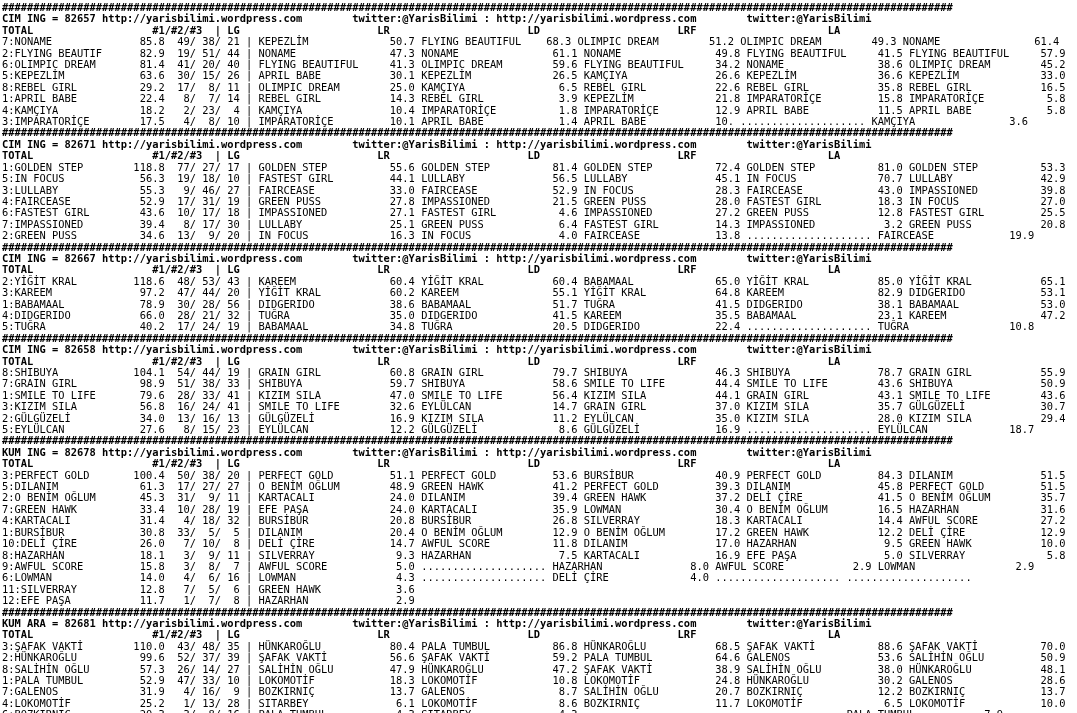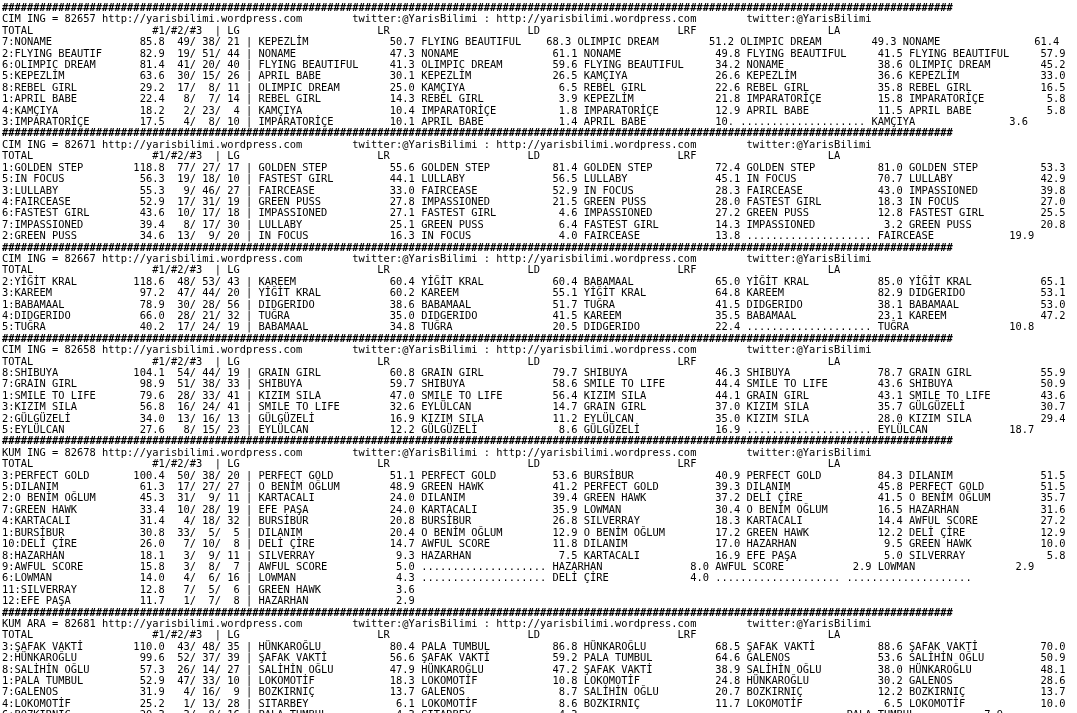--- a/index.html
+++ b/index.html
@@ -19,21 +19,21 @@
     font-size: 10.4px;
     line-height: 11.42px;
     letter-spacing: 0px;
     white-space: pre;
     padding: 2px 0 0 2px;
   }
   .rule {
     font-weight: bold;
   }
   .blk-head {
-    font-weight: normal;
+    font-weight: bold;
   }
   .line {
     display: block;
     height: 11.42px;
   }
 </style>
 </head>
 <body>
 
 <div id="sheet"><span class="line rule">########################################################################################################################################################</span><span class="line blk-head">CIM ING = 82657 http://yarisbilimi.wordpress.com        twitter:@YarisBilimi : http://yarisbilimi.wordpress.com        twitter:@YarisBilimi</span><span class="line blk-head">TOTAL                   #1/#2/#3  | LG                      LR                      LD                      LRF                     LA</span><span class="line">7:NONAME              85.8  49/ 38/ 21 | KEPEZLİM             50.7 FLYING BEAUTIFUL    68.3 OLIMPIC DREAM        51.2 OLIMPIC DREAM        49.3 NONAME               61.4</span><span class="line">2:FLYING BEAUTIF      82.9  19/ 51/ 44 | NONAME               47.3 NONAME               61.1 NONAME               49.8 FLYING BEAUTIFUL     41.5 FLYING BEAUTIFUL     57.9</span><span class="line">6:OLIMPIC DREAM       81.4  41/ 20/ 40 | FLYING BEAUTIFUL     41.3 OLIMPIC DREAM        59.6 FLYING BEAUTIFUL     34.2 NONAME               38.6 OLIMPIC DREAM        45.2</span><span class="line">5:KEPEZLİM            63.6  30/ 15/ 26 | APRIL BABE           30.1 KEPEZLİM             26.5 KAMÇIYA              26.6 KEPEZLİM             36.6 KEPEZLİM             33.0</span><span class="line">8:REBEL GIRL          29.2  17/  8/ 11 | OLIMPIC DREAM        25.0 KAMÇIYA               6.5 REBEL GIRL           22.6 REBEL GIRL           35.8 REBEL GIRL           16.5</span><span class="line">1:APRIL BABE          22.4   8/  7/ 14 | REBEL GIRL           14.3 REBEL GIRL            3.9 KEPEZLİM             21.8 IMPARATORİÇE         15.8 IMPARATORİÇE          5.8</span><span class="line">4:KAMÇIYA             18.2   2/ 23/  4 | KAMÇIYA              10.4 IMPARATORİÇE          1.8 IMPARATORİÇE         12.9 APRIL BABE           11.5 APRIL BABE            5.8</span><span class="line">3:IMPARATORİÇE        17.5   4/  8/ 10 | IMPARATORİÇE         10.1 APRIL BABE            1.4 APRIL BABE           10. .................... KAMÇIYA               3.6</span><span class="line rule">########################################################################################################################################################</span><span class="line blk-head">CIM ING = 82671 http://yarisbilimi.wordpress.com        twitter:@YarisBilimi : http://yarisbilimi.wordpress.com        twitter:@YarisBilimi</span><span class="line blk-head">TOTAL                   #1/#2/#3  | LG                      LR                      LD                      LRF                     LA</span><span class="line">1:GOLDEN STEP        118.8  77/ 27/ 17 | GOLDEN STEP          55.6 GOLDEN STEP          81.4 GOLDEN STEP          72.4 GOLDEN STEP          81.0 GOLDEN STEP          53.3</span><span class="line">5:IN FOCUS            56.3  19/ 18/ 10 | FASTEST GIRL         44.1 LULLABY              56.5 LULLABY              45.1 IN FOCUS             70.7 LULLABY              42.9</span><span class="line">3:LULLABY             55.3   9/ 46/ 27 | FAIRCEASE            33.0 FAIRCEASE            52.9 IN FOCUS             28.3 FAIRCEASE            43.0 IMPASSIONED          39.8</span><span class="line">4:FAIRCEASE           52.9  17/ 31/ 19 | GREEN PUSS           27.8 IMPASSIONED          21.5 GREEN PUSS           28.0 FASTEST GIRL         18.3 IN FOCUS             27.0</span><span class="line">6:FASTEST GIRL        43.6  10/ 17/ 18 | IMPASSIONED          27.1 FASTEST GIRL          4.6 IMPASSIONED          27.2 GREEN PUSS           12.8 FASTEST GIRL         25.5</span><span class="line">7:IMPASSIONED         39.4   8/ 17/ 30 | LULLABY              25.1 GREEN PUSS            6.4 FASTEST GIRL         14.3 IMPASSIONED           3.2 GREEN PUSS           20.8</span><span class="line">2:GREEN PUSS          34.6  13/  9/ 20 | IN FOCUS             16.3 IN FOCUS              4.0 FAIRCEASE            13.8 .................... FAIRCEASE            19.9</span><span class="line rule">########################################################################################################################################################</span><span class="line blk-head">CIM ING = 82667 http://yarisbilimi.wordpress.com        twitter:@YarisBilimi : http://yarisbilimi.wordpress.com        twitter:@YarisBilimi</span><span class="line blk-head">TOTAL                   #1/#2/#3  | LG                      LR                      LD                      LRF                     LA</span><span class="line">2:YİĞİT KRAL         118.6  48/ 53/ 43 | KAREEM               60.4 YİĞİT KRAL           60.4 BABAMAAL             65.0 YİĞİT KRAL           85.0 YİĞİT KRAL           65.1</span><span class="line">3:KAREEM              97.2  47/ 44/ 20 | YİĞİT KRAL           60.2 KAREEM               55.1 YİĞİT KRAL           64.8 KAREEM               82.9 DIDGERIDO            53.1</span><span class="line">1:BABAMAAL            78.9  30/ 28/ 56 | DIDGERIDO            38.6 BABAMAAL             51.7 TUĞRA                41.5 DIDGERIDO            38.1 BABAMAAL             53.0</span><span class="line">4:DIDGERIDO           66.0  28/ 21/ 32 | TUĞRA                35.0 DIDGERIDO            41.5 KAREEM               35.5 BABAMAAL             23.1 KAREEM               47.2</span><span class="line">5:TUĞRA               40.2  17/ 24/ 19 | BABAMAAL             34.8 TUĞRA                20.5 DIDGERIDO            22.4 .................... TUĞRA                10.8</span><span class="line rule">########################################################################################################################################################</span><span class="line blk-head">CIM ING = 82658 http://yarisbilimi.wordpress.com        twitter:@YarisBilimi : http://yarisbilimi.wordpress.com        twitter:@YarisBilimi</span><span class="line blk-head">TOTAL                   #1/#2/#3  | LG                      LR                      LD                      LRF                     LA</span><span class="line">8:SHIBUYA            104.1  54/ 44/ 19 | GRAIN GIRL           60.8 GRAIN GIRL           79.7 SHIBUYA              46.3 SHIBUYA              78.7 GRAIN GIRL           55.9</span><span class="line">7:GRAIN GIRL          98.9  51/ 38/ 33 | SHIBUYA              59.7 SHIBUYA              58.6 SMILE TO LIFE        44.4 SMILE TO LIFE        43.6 SHIBUYA              50.9</span><span class="line">1:SMILE TO LIFE       79.6  28/ 33/ 41 | KIZIM SILA           47.0 SMILE TO LIFE        56.4 KIZIM SILA           44.1 GRAIN GIRL           43.1 SMILE TO LIFE        43.6</span><span class="line">3:KIZIM SILA          56.8  16/ 24/ 41 | SMILE TO LIFE        32.6 EYLÜLCAN             14.7 GRAIN GIRL           37.0 KIZIM SILA           35.7 GÜLGÜZELİ            30.7</span><span class="line">2:GÜLGÜZELİ           34.0  13/ 16/ 13 | GÜLGÜZELİ            16.9 KIZIM SILA           11.2 EYLÜLCAN             35.0 KIZIM SILA           28.0 KIZIM SILA           29.4</span><span class="line">5:EYLÜLCAN            27.6   8/ 15/ 23 | EYLÜLCAN             12.2 GÜLGÜZELİ             8.6 GÜLGÜZELİ            16.9 .................... EYLÜLCAN             18.7</span><span class="line rule">########################################################################################################################################################</span><span class="line blk-head">KUM ING = 82678 http://yarisbilimi.wordpress.com        twitter:@YarisBilimi : http://yarisbilimi.wordpress.com        twitter:@YarisBilimi</span><span class="line blk-head">TOTAL                   #1/#2/#3  | LG                      LR                      LD                      LRF                     LA</span><span class="line">3:PERFECT GOLD       100.4  50/ 38/ 20 | PERFECT GOLD         51.1 PERFECT GOLD         53.6 BURSİBUR             40.9 PERFECT GOLD         84.3 DILANIM              51.5</span><span class="line">5:DILANIM             61.3  17/ 27/ 27 | O BENİM OĞLUM        48.9 GREEN HAWK           41.2 PERFECT GOLD         39.3 DILANIM              45.8 PERFECT GOLD         51.5</span><span class="line">2:O BENİM OĞLUM       45.3  31/  9/ 11 | KARTACALI            24.0 DILANIM              39.4 GREEN HAWK           37.2 DELİ ÇİRE            41.5 O BENİM OĞLUM        35.7</span><span class="line">7:GREEN HAWK          33.4  10/ 28/ 19 | EFE PAŞA             24.0 KARTACALI            35.9 LOWMAN               30.4 O BENİM OĞLUM        16.5 HAZARHAN             31.6</span><span class="line">4:KARTACALI           31.4   4/ 18/ 32 | BURSİBUR             20.8 BURSİBUR             26.8 SILVERRAY            18.3 KARTACALI            14.4 AWFUL SCORE          27.2</span><span class="line">1:BURSİBUR            30.8  33/  5/  5 | DILANIM              20.4 O BENİM OĞLUM        12.9 O BENİM OĞLUM        17.2 GREEN HAWK           12.2 DELİ ÇİRE            12.9</span><span class="line">10:DELİ ÇİRE          26.0   7/ 10/  8 | DELİ ÇİRE            14.7 AWFUL SCORE          11.8 DILANIM              17.0 HAZARHAN              9.5 GREEN HAWK           10.0</span><span class="line">8:HAZARHAN            18.1   3/  9/ 11 | SILVERRAY             9.3 HAZARHAN              7.5 KARTACALI            16.9 EFE PAŞA              5.0 SILVERRAY             5.8</span><span class="line">9:AWFUL SCORE         15.8   3/  8/  7 | AWFUL SCORE           5.0 .................... HAZARHAN              8.0 AWFUL SCORE           2.9 LOWMAN                2.9</span><span class="line">6:LOWMAN              14.0   4/  6/ 16 | LOWMAN                4.3 .................... DELİ ÇİRE             4.0 .................... ....................</span><span class="line">11:SILVERRAY          12.8   7/  5/  6 | GREEN HAWK            3.6</span><span class="line">12:EFE PAŞA           11.7   1/  7/  8 | HAZARHAN              2.9</span><span class="line rule">########################################################################################################################################################</span><span class="line blk-head">KUM ARA = 82681 http://yarisbilimi.wordpress.com        twitter:@YarisBilimi : http://yarisbilimi.wordpress.com        twitter:@YarisBilimi</span><span class="line blk-head">TOTAL                   #1/#2/#3  | LG                      LR                      LD                      LRF                     LA</span><span class="line">3:ŞAFAK VAKTİ        110.0  43/ 48/ 35 | HÜNKAROĞLU           80.4 PALA TUMBUL          86.8 HÜNKAROĞLU           68.5 ŞAFAK VAKTİ          88.6 ŞAFAK VAKTİ          70.0</span><span class="line">2:HÜNKAROĞLU          99.6  52/ 37/ 39 | ŞAFAK VAKTİ          56.6 ŞAFAK VAKTİ          59.2 PALA TUMBUL          64.6 GALENOS              53.6 SALİHİN OĞLU         50.9</span><span class="line">8:SALİHİN OĞLU        57.3  26/ 14/ 27 | SALİHİN OĞLU         47.9 HÜNKAROĞLU           47.2 ŞAFAK VAKTİ          38.9 SALİHİN OĞLU         38.0 HÜNKAROĞLU           48.1</span><span class="line">1:PALA TUMBUL         52.9  47/ 33/ 10 | LOKOMOTİF            18.3 LOKOMOTİF            10.8 LOKOMOTİF            24.8 HÜNKAROĞLU           30.2 GALENOS              28.6</span><span class="line">7:GALENOS             31.9   4/ 16/  9 | BOZKIRNIÇ            13.7 GALENOS               8.7 SALİHİN OĞLU         20.7 BOZKIRNIÇ            12.2 BOZKIRNIÇ            13.7</span><span class="line">4:LOKOMOTİF           25.2   1/ 13/ 28 | SITARBEY              6.1 LOKOMOTİF             8.6 BOZKIRNIÇ            11.7 LOKOMOTİF             6.5 LOKOMOTİF            10.0</span><span class="line">6:BOZKIRNIÇ           20.3   3/  8/ 16 | PALA TUMBUL           4.3 SITARBEY              4.3 .................... .................... PALA TUMBUL           7.9</span></div>

